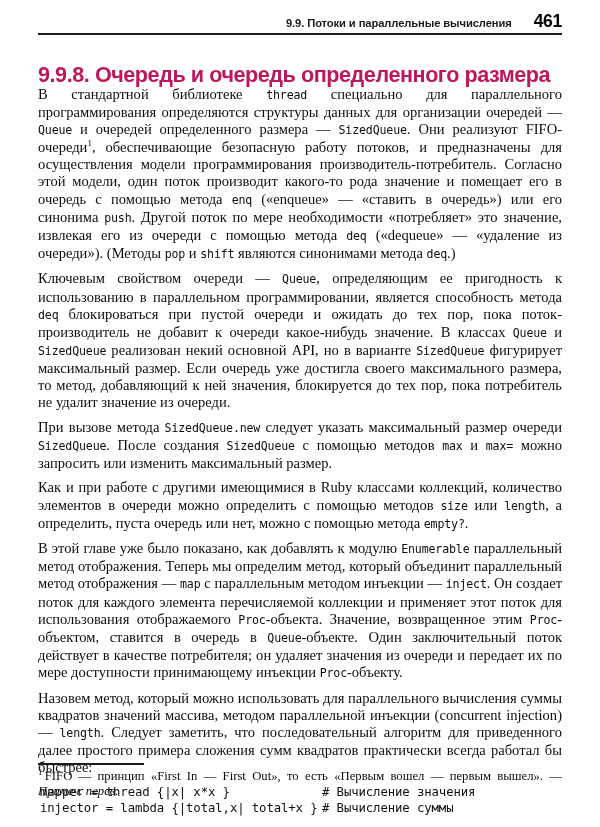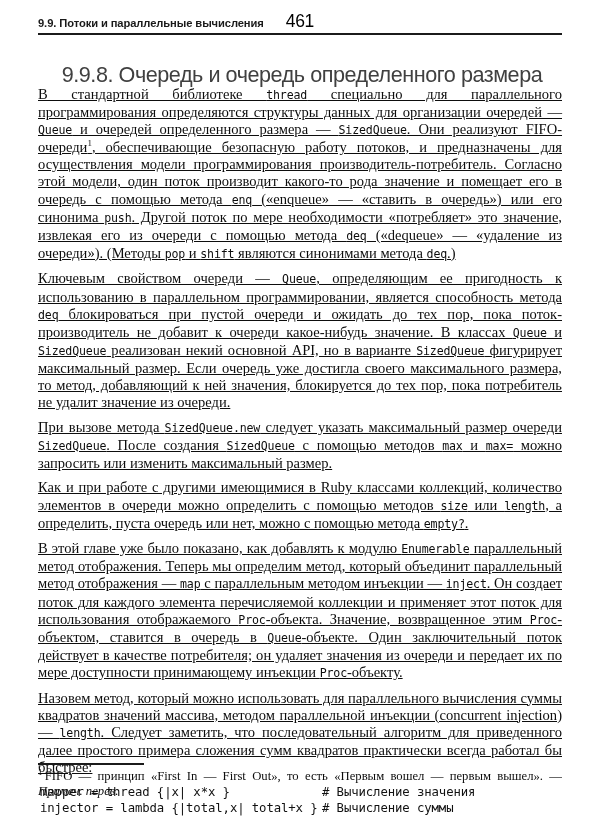--- a/index.html
+++ b/index.html
@@ -25,80 +25,79 @@
   }
 
   
   .runhead {
     position: absolute;
     left: 38px;
     top: 13px;
     width: 524px;
     display: flex;
     align-items: baseline;
+    justify-content: flex-end;
     gap: 22px;
   }
   .runhead-title {
     font-family: "Liberation Sans", "DejaVu Sans", sans-serif;
     font-size: 11.2px;
     font-weight: 700;
     letter-spacing: -0.1px;
     color: #1a1a1a;
     white-space: nowrap;
   }
   .runhead-folio {
     font-family: "Liberation Sans", "DejaVu Sans", sans-serif;
     font-size: 17.5px;
-    font-weight: 400;
+    font-weight: 700;
     color: #000000;
     letter-spacing: -0.3px;
     line-height: 1;
   }
   .head-rule {
     position: absolute;
     left: 38px;
     top: 33px;
     width: 524px;
     height: 2.2px;
     background: #1b1b1b;
   }
 
   
   .sec-heading {
     position: absolute;
     left: 38px;
     top: 49px;
     width: 528px;
     font-family: "Liberation Sans", "DejaVu Sans", sans-serif;
-    font-weight: 400;
+    font-weight: 700;
     font-size: 21.6px;
     line-height: 1.1;
     letter-spacing: -0.45px;
-    color: #404040;
-    text-align: center;
+    color: #be185d;
   }
 
   
   .col {
     position: absolute;
     left: 38px;
     top: 86px;
     width: 524px;
   }
 
   p.body {
     margin: 0 0 7.5px 0;
     font-size: 14.55px;
     line-height: 17.1px;
     text-align: justify;
     text-justify: inter-word;
     hyphens: manual;
     color: #0d0d0d;
     font-family: "Liberation Serif", "DejaVu Serif", serif;
-    text-decoration: underline;
   }
   p.body:last-child { margin-bottom: 0; }
 
   code, .mono {
     font-family: "DejaVu Sans Mono", "Liberation Mono", monospace;
     font-size: 11.6px;
     letter-spacing: -0.15px;
     color: #0d0d0d;
   }
   sup.fnref {

